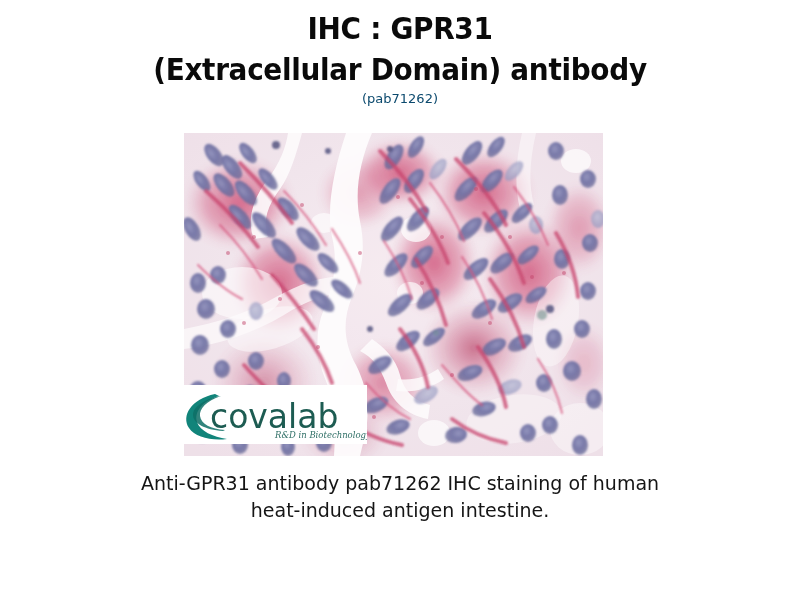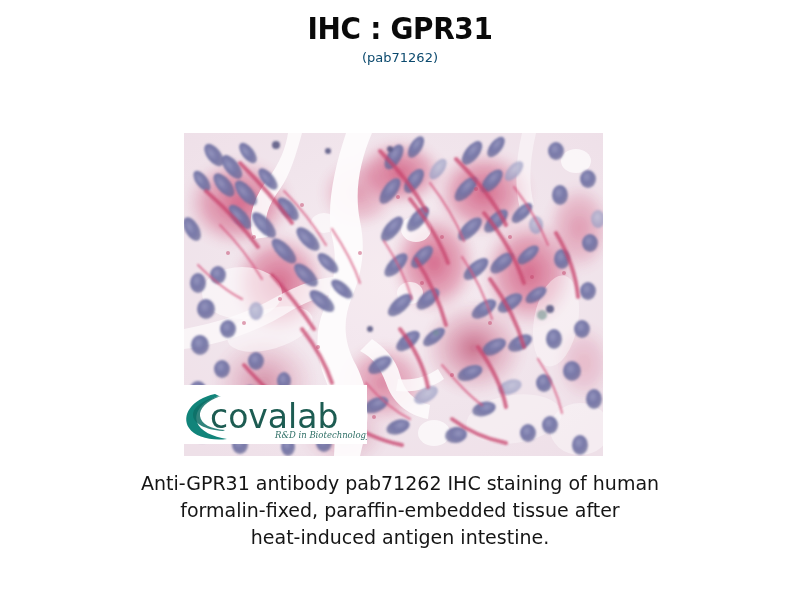--- a/index.html
+++ b/index.html
@@ -105,20 +105,21 @@
   }
   .caption-line { display: block; white-space: nowrap; }
 </style>
 </head>
 <body>
 
 <div class="page">
 
   <div class="title-block">
     <div class="title-line title-line-1">IHC : GPR31</div>
+    <div class="title-line title-line-2">(Extracellular Domain) antibody</div>
     <div class="subtitle-line">(pab71262)</div>
   </div>
 
   <div class="figure-wrap">
     <div class="micrograph">
       <svg viewBox="0 0 419 323" preserveAspectRatio="none">
         <defs>
 
           <radialGradient id="ground" cx="50%" cy="45%" r="80%">
             <stop offset="0%" stop-color="#f7edf2"></stop>
@@ -399,17 +400,16 @@
         <path d="M44 46 C26 45 14 38 14 30 C14 22 25 14 42 11
                  C27 16 20 24 21 31 C22 39 32 44 46 45 Z" fill="#0e6f66" opacity="0.85"></path>
         <text x="31" y="43" font-family="'DejaVu Sans', sans-serif" font-size="33" fill="#1d5c52">covalab</text>
         <text x="96" y="53" font-family="'DejaVu Serif', serif" font-size="8.5" font-style="italic" fill="#2f6f66">R&amp;D in Biotechnology</text>
       </svg>
     </div>
   </div>
 
   <div class="caption">
     <span class="caption-line">Anti-GPR31 antibody pab71262 IHC staining of human</span>
-    <span class="caption-line">formalin-fixed, paraffin-embedded tissue after</span>
     <span class="caption-line">heat-induced antigen intestine.</span>
   </div>
 
 </div>
 
 </body></html>

